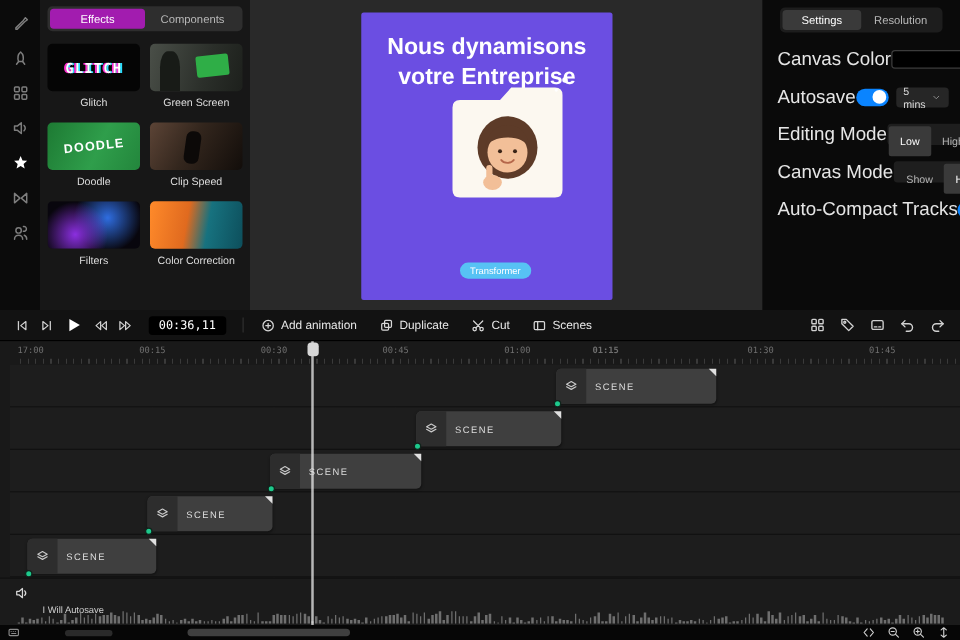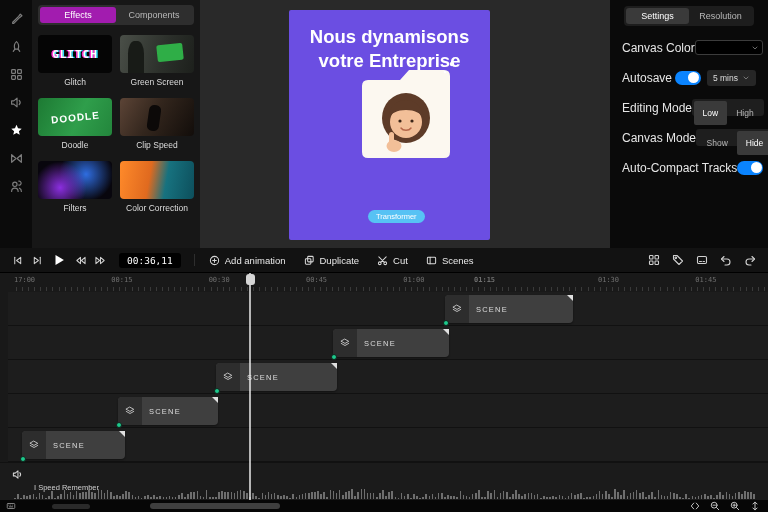--- a/index.html
+++ b/index.html
@@ -40,21 +40,21 @@
   #canvas{position:absolute;left:89px;top:10px;width:201px;height:230px;background:#6b4ee2;border-radius:2px;overflow:hidden}
   #canvas-title{margin-top:15px;text-align:center;color:#fff;font-size:18.5px;font-weight:600;line-height:1.28;padding:0 18px}
   #folder-art{position:absolute;left:57px;top:46px;width:120px;height:116px}
   #cta{position:absolute;left:20px;top:175px;width:110px;height:30px;background:linear-gradient(180deg,#f8b23a,#f29c1f);border:1px solid rgba(255,255,255,.3);border-radius:6px;display:flex;align-items:center;justify-content:space-between;color:#fff;font-size:12px;padding:0 12px;box-shadow:0 2px 6px rgba(0,0,0,.25)}
   #cta .check svg{width:13px;height:13px}
   #badge{position:absolute;left:79px;top:200px;height:13px;padding:0 8px;background:#57c2f4;border-radius:7px;color:#fff;font-size:7.5px;display:flex;align-items:center}
 
   
   #settings{position:absolute;left:610px;top:0;width:158px;height:248px;background:#0a0a0a;padding:5px 12px}
   .srow{display:flex;align-items:center;justify-content:space-between;margin-top:13px;height:17px}
-  .slabel{font-size:12px;color:#e6e6e6;white-space:nowrap}
+  .slabel{font-size:15px;color:#e6e6e6;white-space:nowrap}
   .ctl{display:flex;align-items:center;gap:6px}
   .swatch{width:68px;height:15px;background:#000;border:1px solid #3c3c3c;border-radius:3px;display:flex;align-items:center;justify-content:flex-end;padding-right:3px}
   .chev{color:#919191;display:flex}
   .chev svg{width:8px;height:8px}
   .toggle{width:26px;height:14px;border-radius:7px;background:#0a84ff;position:relative;flex:none}
   .toggle::after{content:"";position:absolute;right:1.5px;top:1.5px;width:11px;height:11px;border-radius:50%;background:#fff}
   .dd{height:16px;background:#262626;border-radius:3px;display:flex;align-items:center;padding:0 6px;font-size:8.5px;color:#ddd;gap:4px}
   .mini-seg{display:flex;background:#1e1e1e;border-radius:3px;padding:1.5px;height:17px}
   .mini-seg .seg{font-size:8.5px;color:#b5b5b5;padding:12px 9px;display:flex;align-items:center;border-radius:2px}
   .mini-seg .seg.on{background:#3a3a3a;color:#fff}
@@ -458,21 +458,21 @@
           <span class="fold"></span>
         </div>
       </div>
     <div id="audio">
       <span class="sicon">
           <svg viewBox="0 0 12 12" fill="none" stroke="currentColor" stroke-width="1.1" stroke-linecap="round" stroke-linejoin="round">
             <path d="M1.5 4.5h2L6.5 2v8L3.5 7.5h-2z"></path>
             <path d="M8.5 4a3 3 0 0 1 0 4"></path>
           </svg>
         </span>
-      <span class="alabel">I Speed Remember</span>
+      <span class="alabel">I Will Autosave</span>
       <div id="wave">
           <span class="wbar" style="height:1.5px"></span>
           <span class="wbar" style="height:4.8px"></span>
           <span class="wbar" style="height:1.5px"></span>
           <span class="wbar" style="height:3.7px"></span>
           <span class="wbar" style="height:2.9px"></span>
           <span class="wbar" style="height:3.6px"></span>
           <span class="wbar" style="height:4.8px"></span>
           <span class="wbar" style="height:2.1px"></span>
           <span class="wbar" style="height:5.6px"></span>

